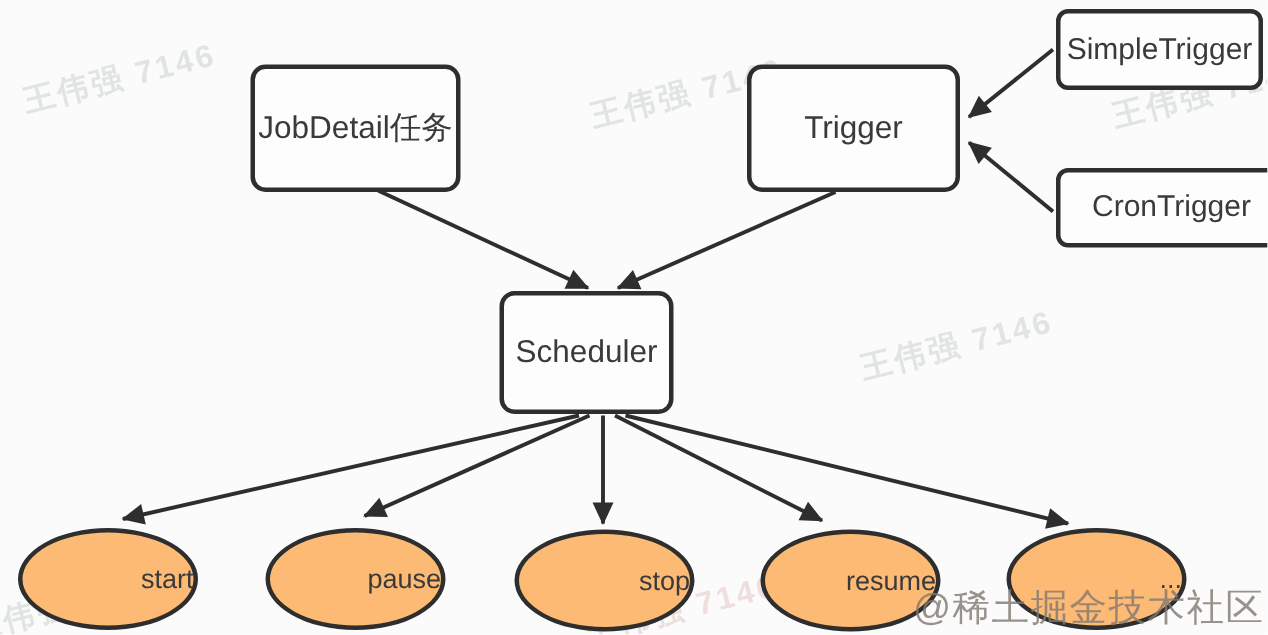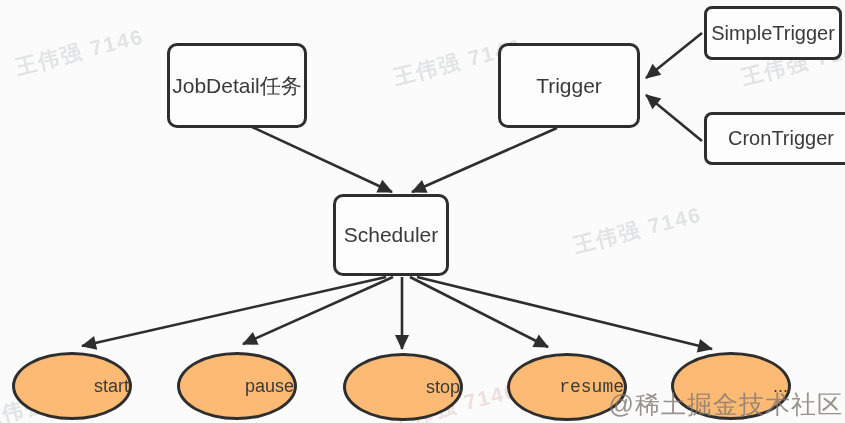--- a/index.html
+++ b/index.html
@@ -44,21 +44,21 @@
     align-items: center;
     justify-content: flex-end;
     font-size: 18px;
     color: #3a3a3a;
     box-sizing: border-box;
     z-index: 2;
   }
   .el-start  { left: 12px;  top: 352px; }
   .el-stop   { left: 177px; top: 352px; }
   .el-pause  { left: 343px; top: 353px; }
-  .el-resume { left: 507px; top: 353px; font-family: Liberation Mono, monospace; }
+  .el-resume { left: 507px; top: 353px; }
   .el-more   { left: 671px; top: 352px; }
   .arrows {
     position: absolute;
     left: 0; top: 0;
     width: 845px; height: 423px;
     z-index: 3;
     pointer-events: none;
   }
   .watermark {
     position: absolute;

